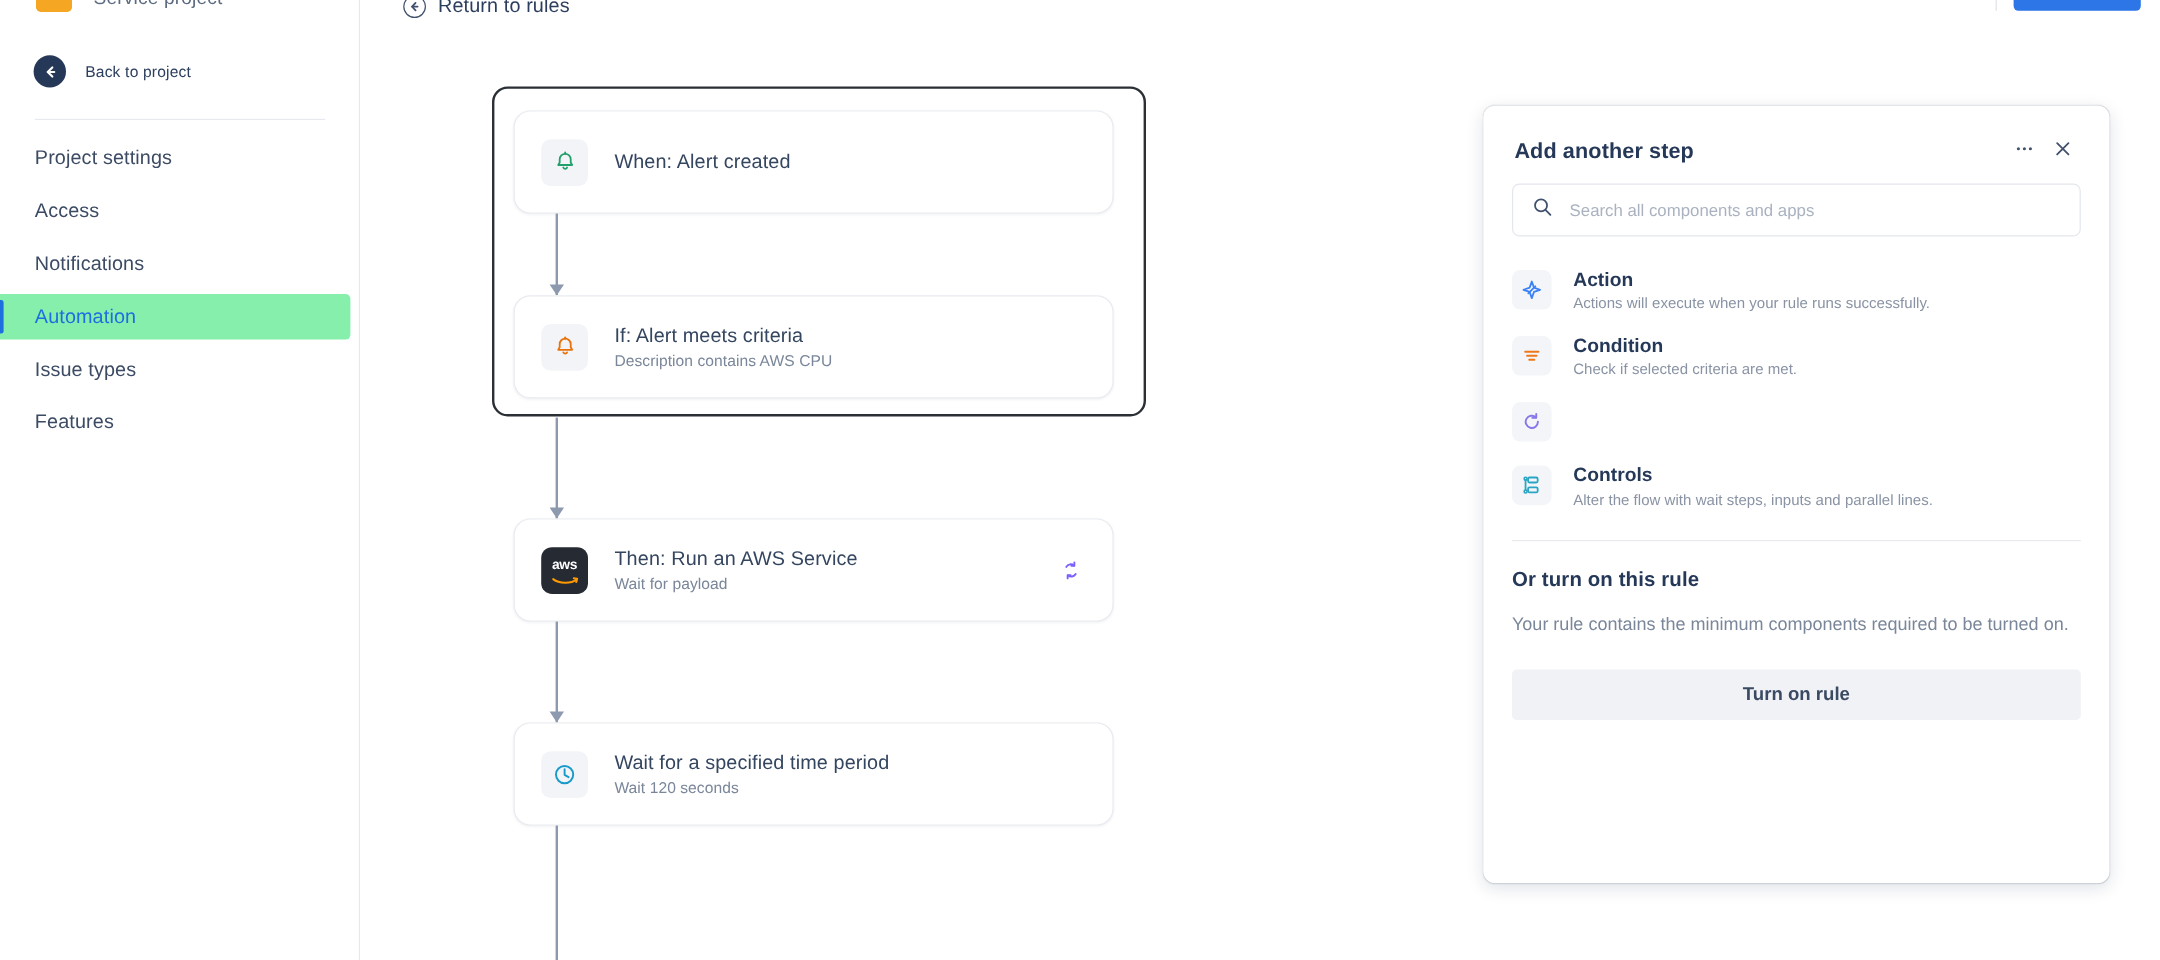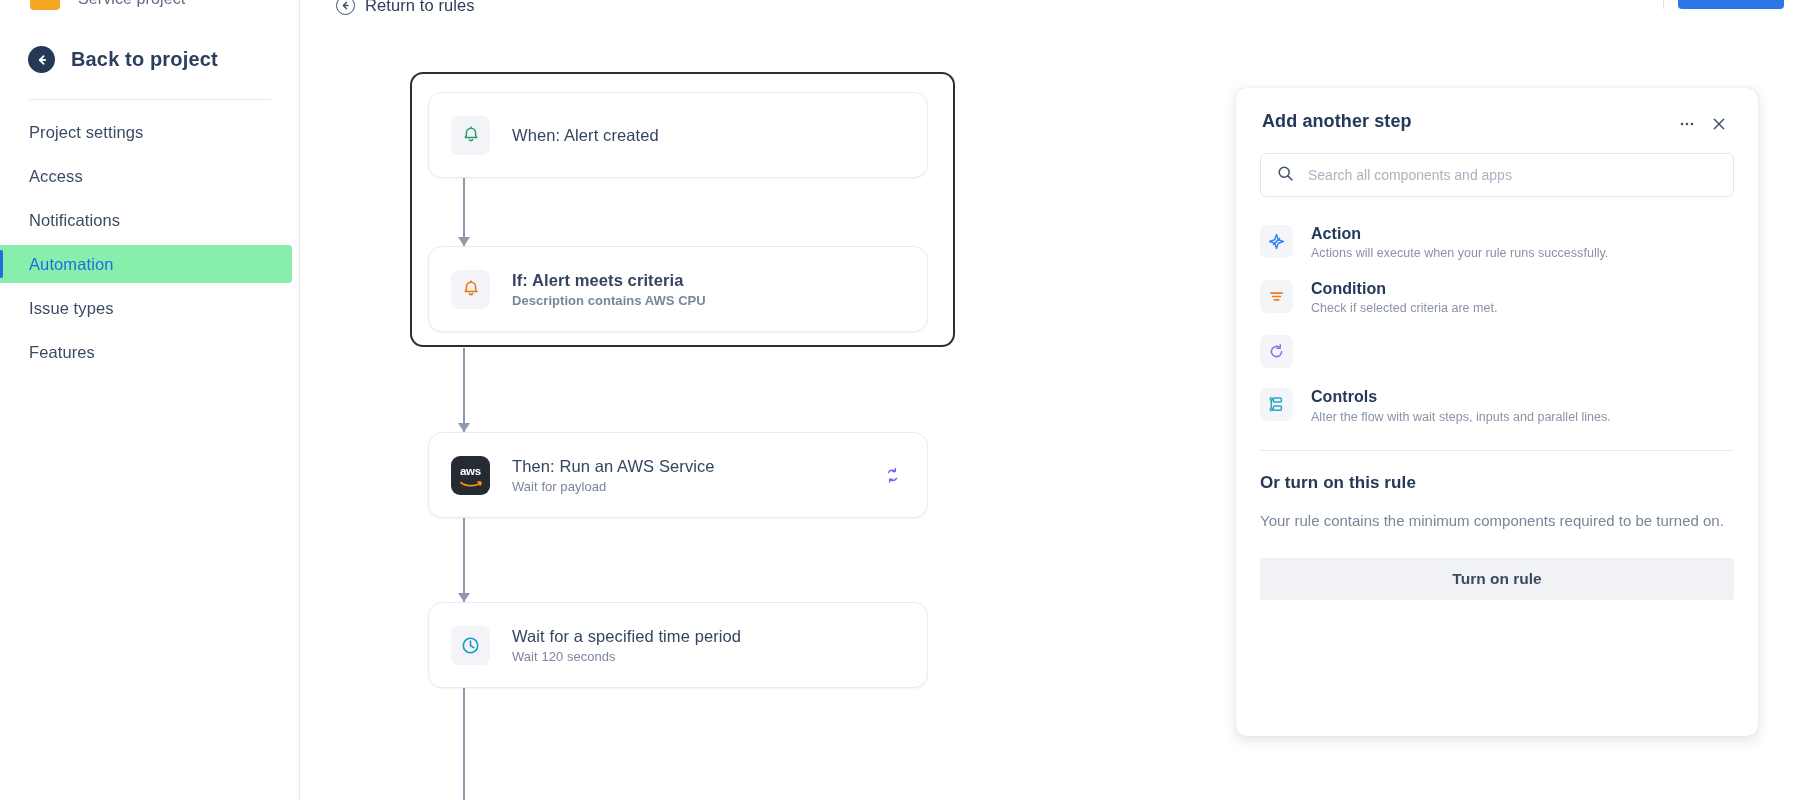--- a/index.html
+++ b/index.html
@@ -35,21 +35,21 @@
     display: flex; align-items: center; gap: 16px;
     cursor: pointer;
   }
   .sb-back-icon {
     width: 27px; height: 27px; border-radius: 50%;
     background: #253858;
     display: flex; align-items: center; justify-content: center;
   }
   .sb-back-icon svg { display: block; }
   .sb-back-label {
-    font-size: 20px; color: #2c3e5d; font-weight: 700; letter-spacing: .15px;
+    font-size: 13px; color: #2c3e5d; font-weight: 400; letter-spacing: .15px;
   }
   .sb-divider {
     position: absolute; left: 29px; top: 99px;
     width: 242px; height: 1px; background: #e7e9ee;
   }
   .sb-nav { position: absolute; left: 0; top: 113px; width: 300px; }
   .sb-item {
     position: relative;
     height: 38px;
     display: flex; align-items: center;
@@ -186,21 +186,21 @@
   
   .panel {
     position: absolute;
     left: 1236px; top: 88px;
     width: 522px; height: 648px;
     background: #fff;
     border-radius: 10px;
     box-shadow: 0 4px 14px rgba(9,30,66,.13), 0 0 1px rgba(9,30,66,.22);
   }
   .panel-head {
-    display: flex; align-items: flex-start;
+    display: flex; align-items: flex-end;
     padding: 23px 26px 0 26px;
   }
   .panel-title {
     font-size: 18px; font-weight: 700; color: #253858; letter-spacing: .1px;
     flex: 1 1 auto;
   }
   .panel-btn {
     width: 26px; height: 26px;
     display: flex; align-items: center; justify-content: center;
     cursor: pointer; color: #42526e;
@@ -345,21 +345,21 @@
       </span>
       <div class="card-text">
         <div class="card-title">When: Alert created</div>
       </div>
     </div>
 
     <div class="connector" style="left:163px; top:148px; height:68px;">
       <div class="arrowhead" style="top:59px;"></div>
     </div>
 
-    <div class="card" style="left:128px; top:216px; height:86px;font-weight:bold;">
+    <div class="card" style="left:128px; top:216px; height:86px;">
       <span class="card-ico">
         <svg width="20" height="20" viewBox="0 0 20 20">
           <path d="M10 3.2 a4.6 4.6 0 0 1 4.6 4.6 v2.6 l1.2 2.1 H4.2 l1.2-2.1 V7.8 A4.6 4.6 0 0 1 10 3.2 Z" fill="none" stroke="#e8730a" stroke-width="1.5" stroke-linejoin="round"></path>
           <path d="M10 2.1 v1.2" stroke="#e8730a" stroke-width="1.5" stroke-linecap="round"></path>
           <path d="M8.4 14.6 a1.7 1.7 0 0 0 3.2 0" fill="none" stroke="#e8730a" stroke-width="1.5" stroke-linecap="round"></path>
         </svg>
       </span>
       <div class="card-text">
         <div class="card-title">If: Alert meets criteria</div>
         <div class="card-sub">Description contains AWS CPU</div>

